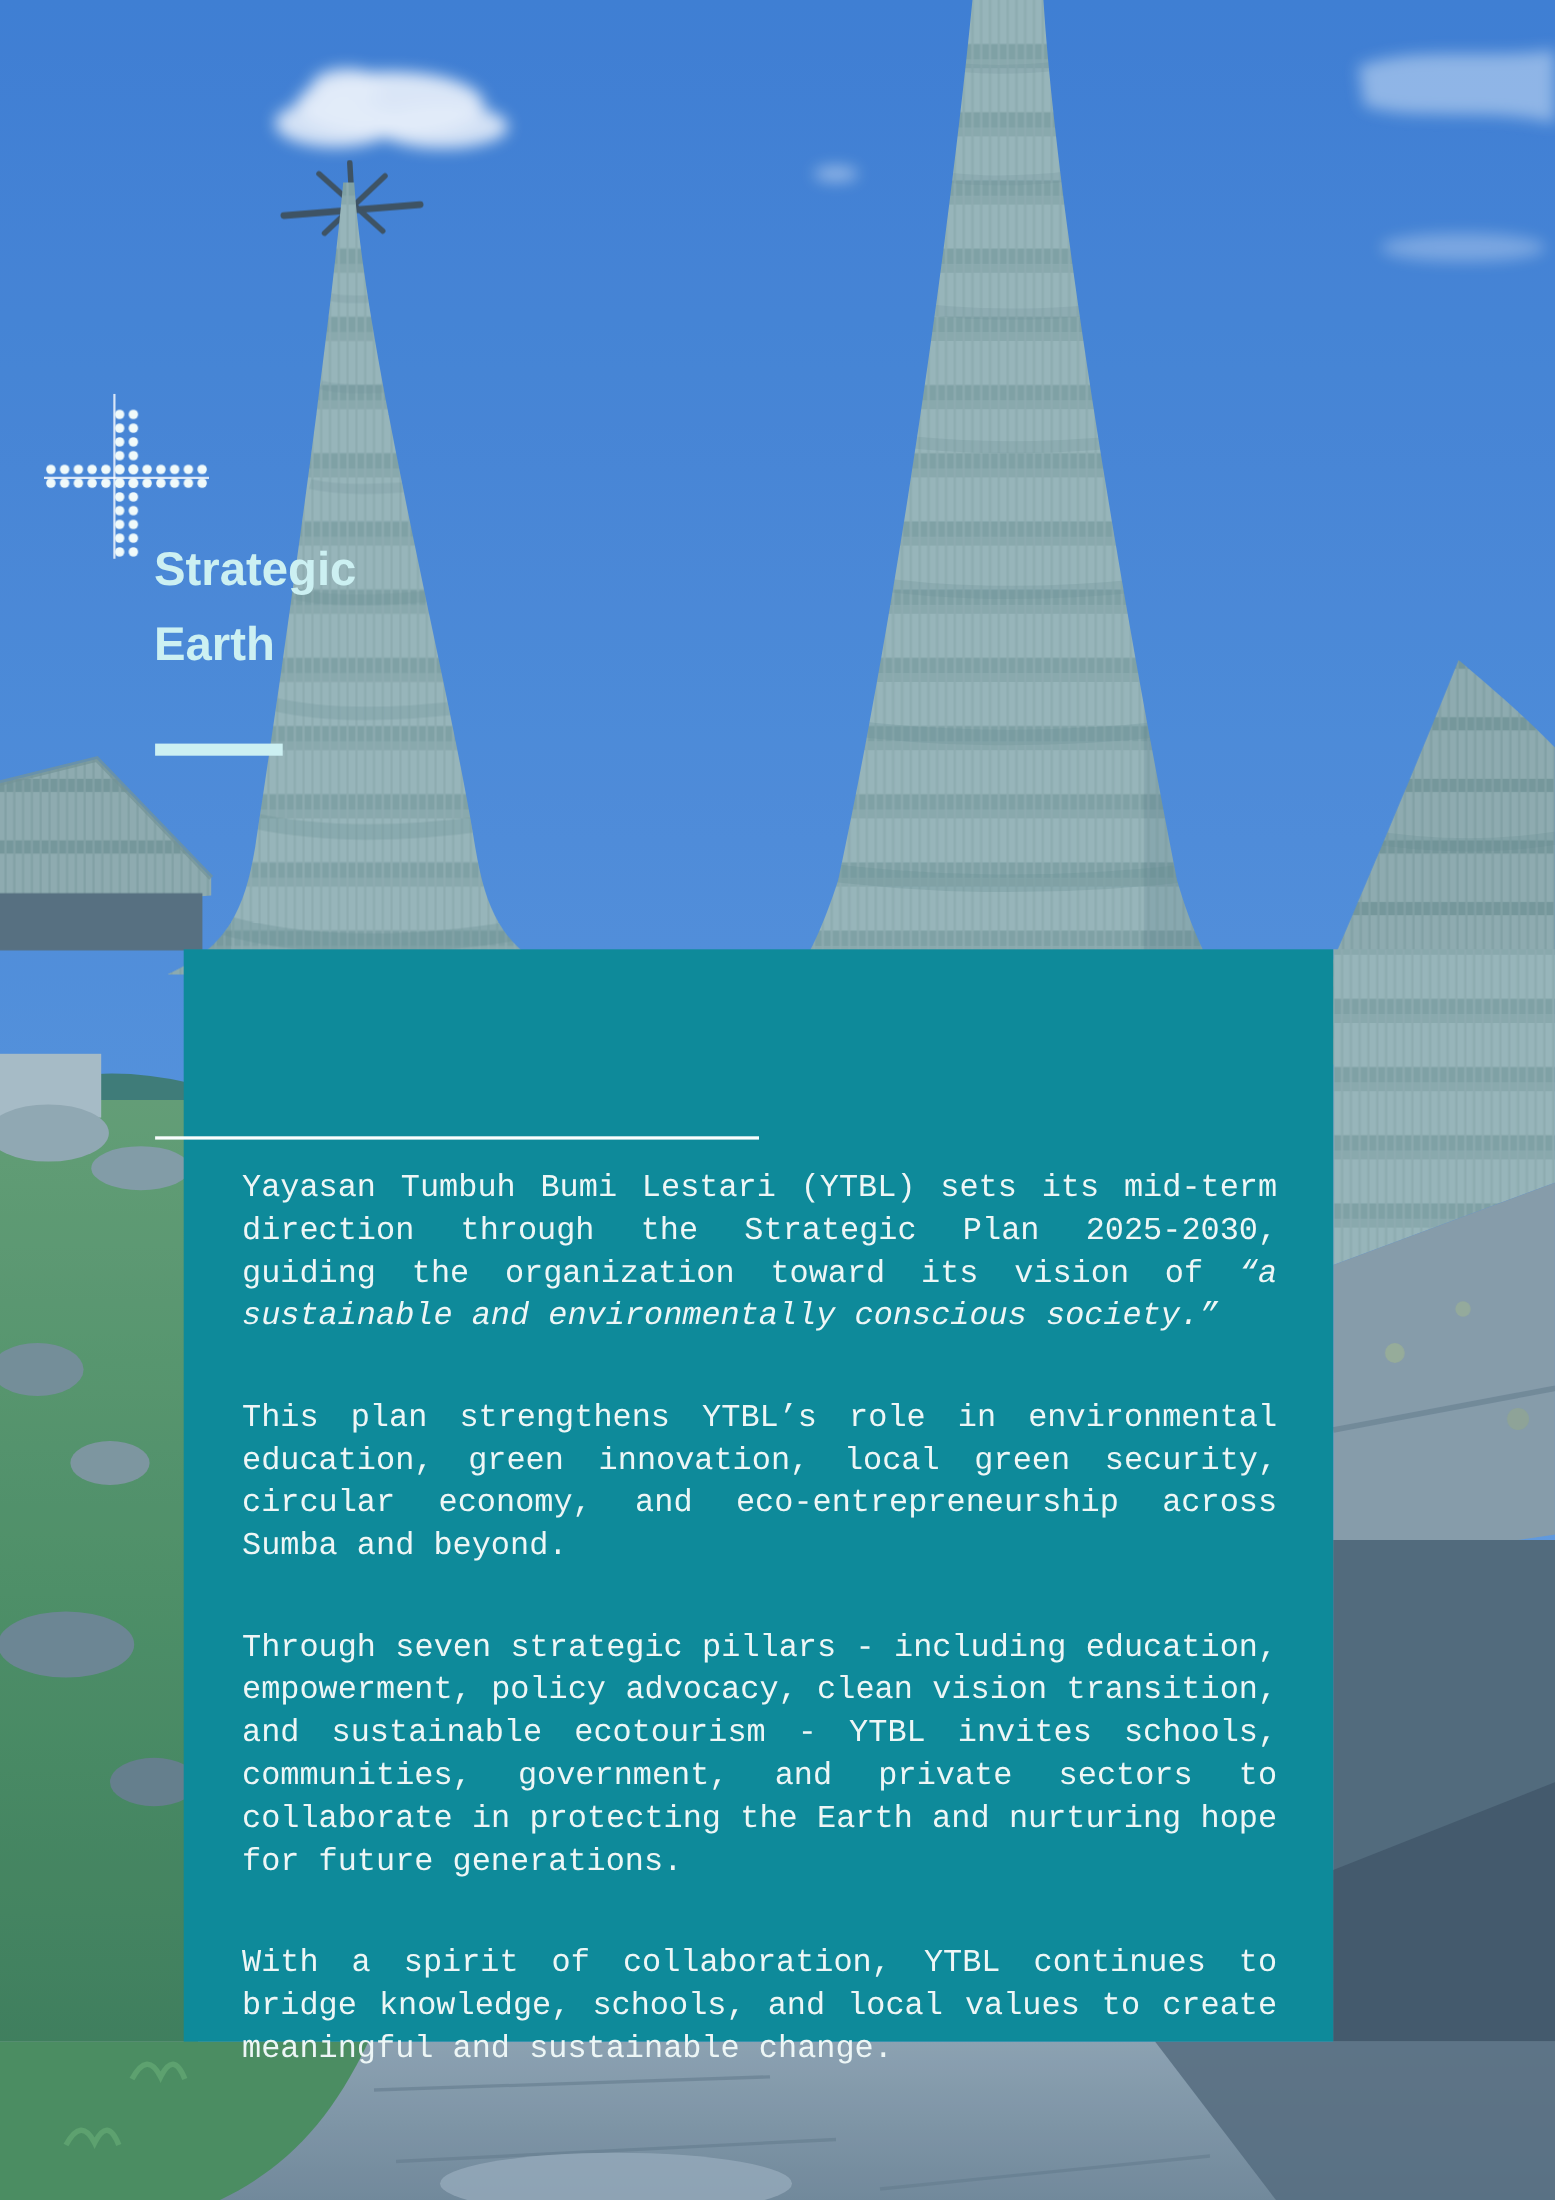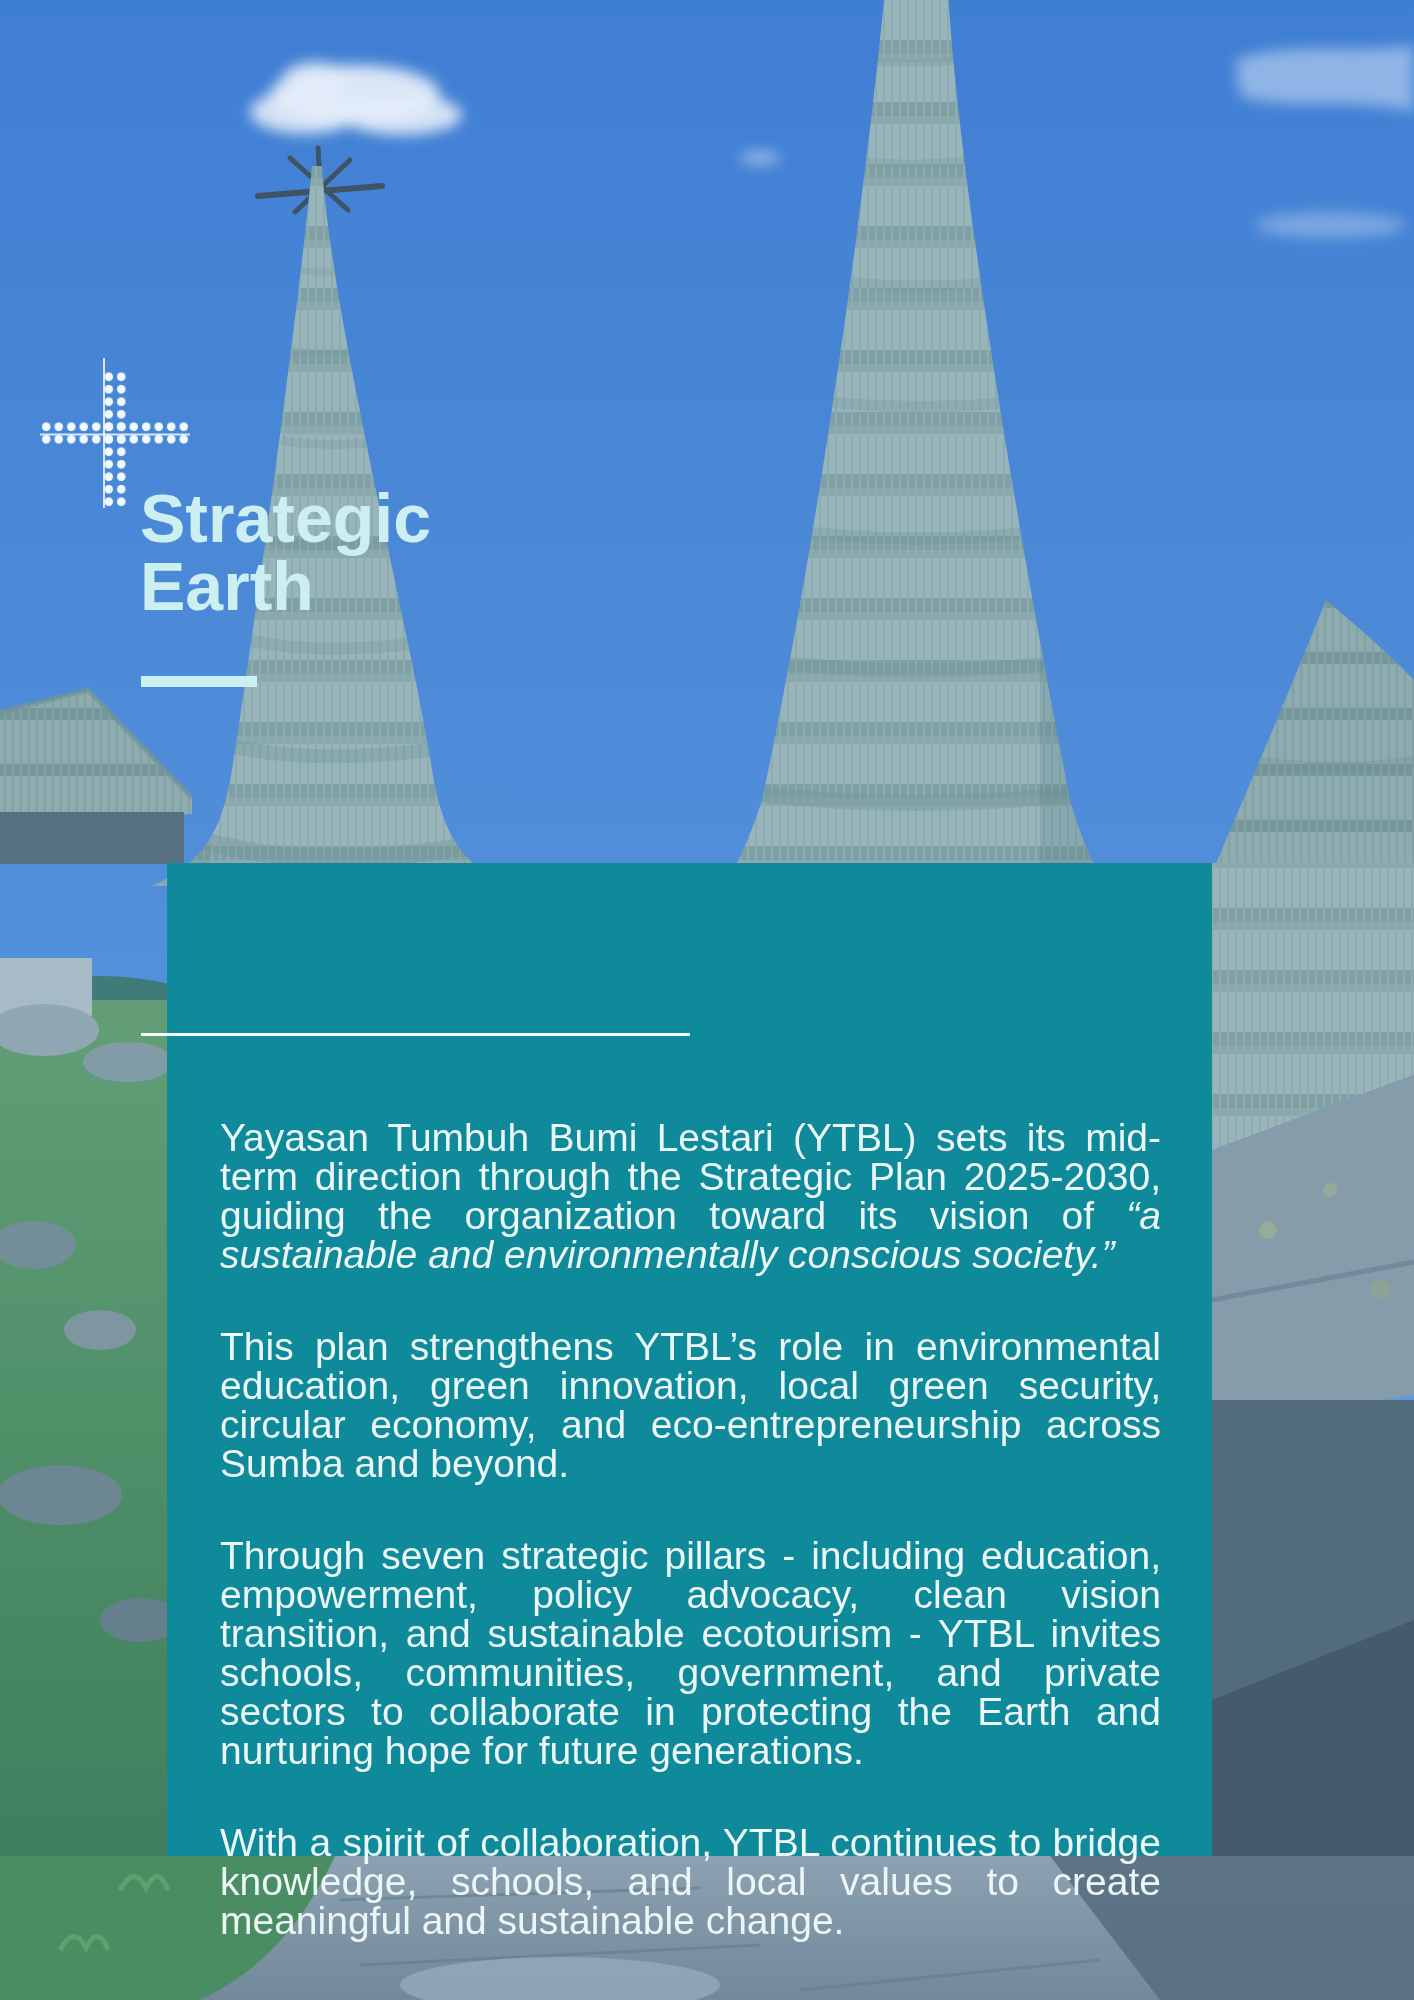--- a/index.html
+++ b/index.html
@@ -5,39 +5,40 @@
   html,body{margin:0;padding:0;}
   body{
     width:1414px;height:2000px;position:relative;overflow:hidden;
     font-family:"Liberation Sans", sans-serif;
     background:#4e8bd8;
   }
   .bg-photo{position:absolute;left:0;top:0;width:1414px;height:2000px;}
   .plus-icon{position:absolute;left:40px;top:358px;width:150px;height:150px;}
   .page-title{
     position:absolute;left:140px;top:484px;margin:0;
-    font-size:68px;line-height:68px;font-weight:700;letter-spacing:0;
+    font-size:43px;line-height:68px;font-weight:700;letter-spacing:0;
     color:#ccf0f2;
   }
   .title-dash{
     position:absolute;left:141px;top:676px;width:116px;height:11px;
     background:#ccf0f2;
   }
   .overview-card{
     position:absolute;left:167px;top:863px;width:1045px;height:993px;
     background:#0e8a9a;
   }
   .card-topline{
     position:absolute;left:141px;top:1033px;width:549px;height:3px;
     background:#f8fdfd;
   }
   .card-text{
-    position:absolute;left:220px;top:1118px;width:941px;
-    color:#edf6f6;font-size:39px;line-height:39px;
+    position:absolute;left:220px;top:1060px;width:941px;
+    color:#edf6f6;font-size:29px;line-height:39px;
     text-align:justify;
+    font-family:Liberation Mono, monospace;
   }
   .card-text p{margin:0 0 53px 0;}
   .card-text p:last-child{margin-bottom:0;}
   .card-text em{font-style:italic;}
 </style>
 </head>
 <body>
 
 <svg class="bg-photo" viewBox="0 0 1414 2000" aria-hidden="true">
   <defs>

